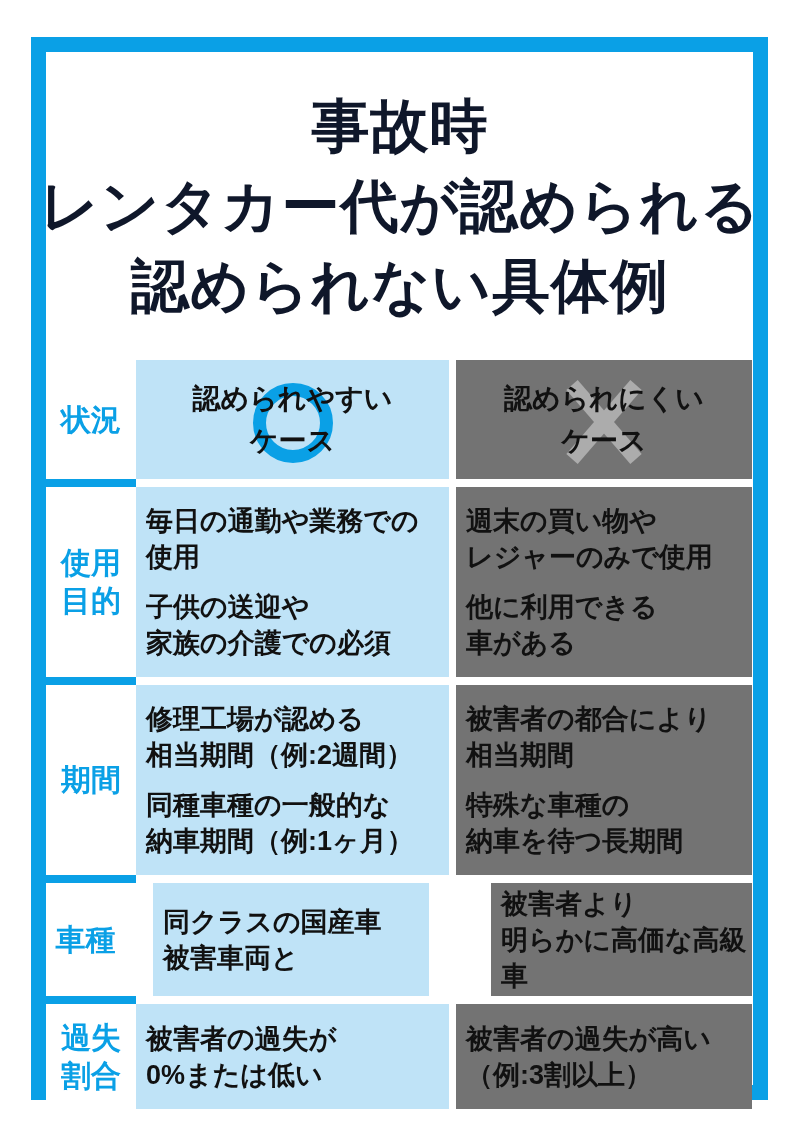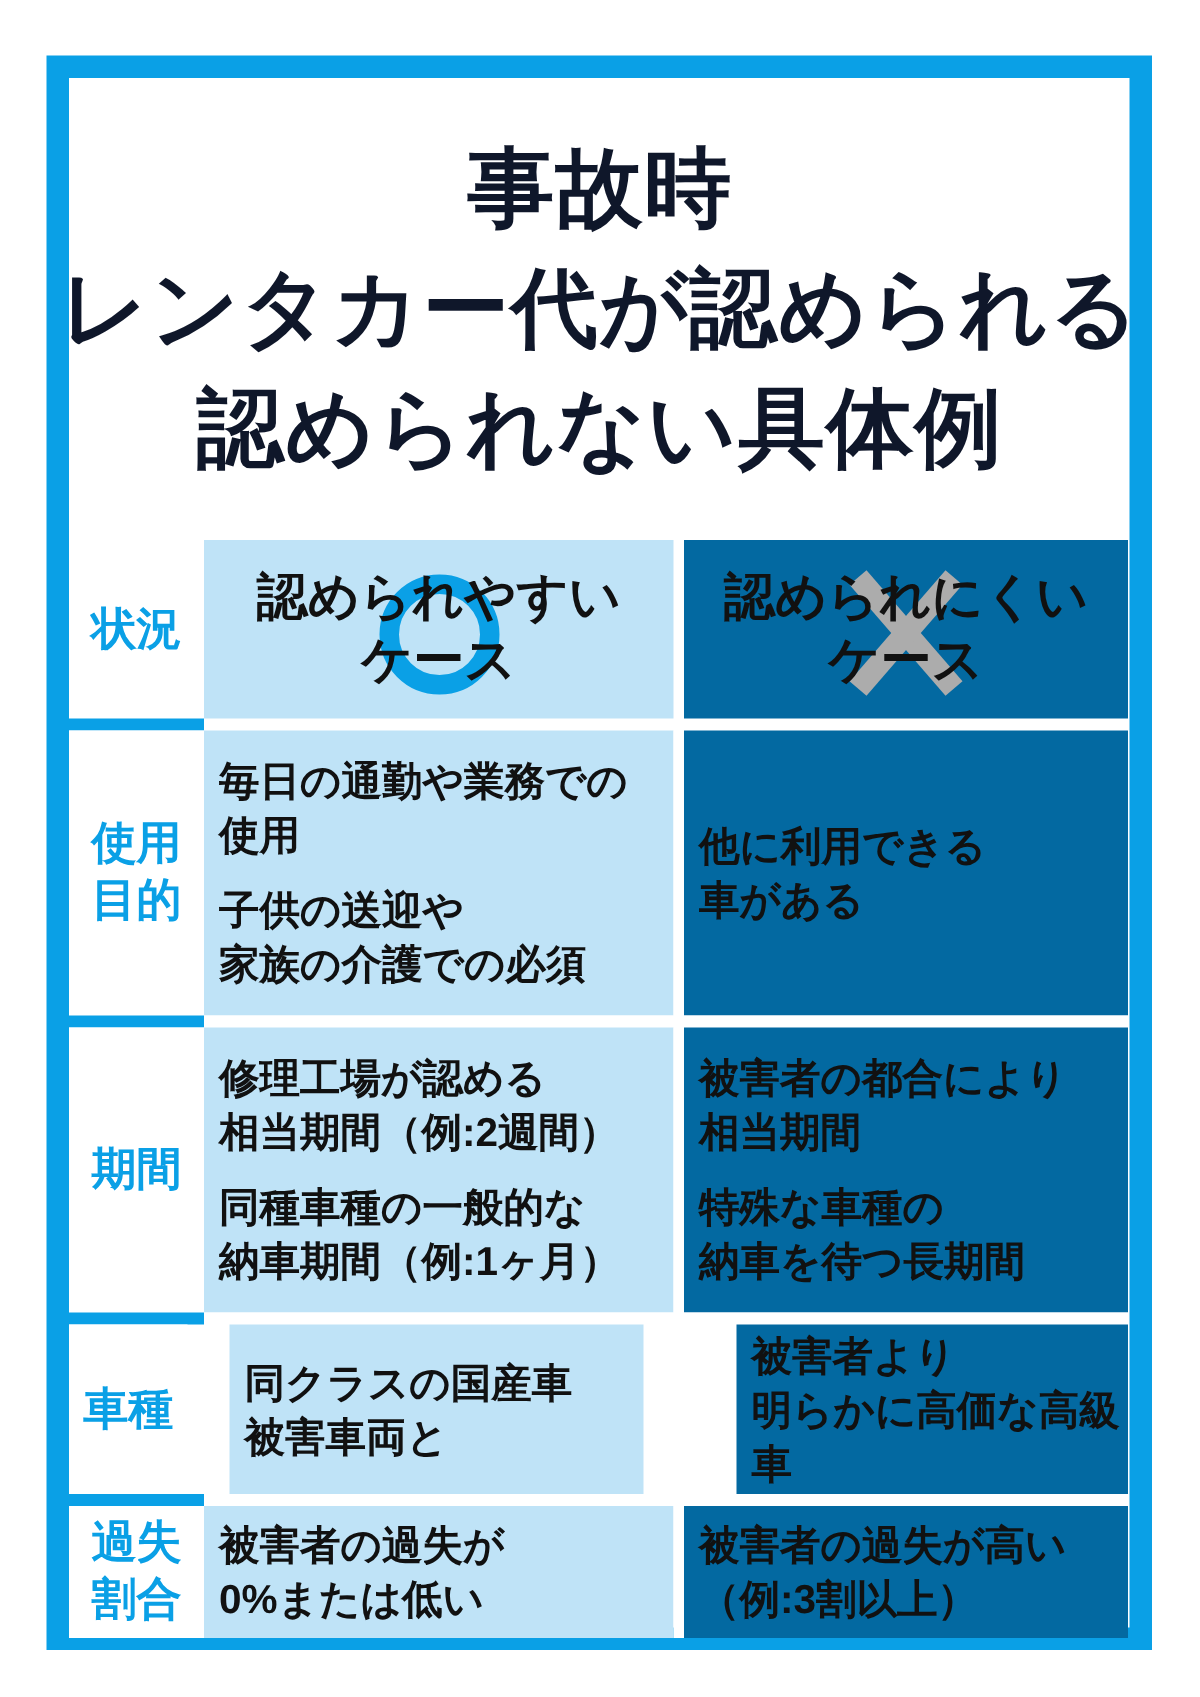--- a/index.html
+++ b/index.html
@@ -19,40 +19,40 @@
   }
   .title .tline{white-space:nowrap;}
   .tbl{
     position:absolute;left:46px;top:360px;width:706px;
     display:flex;flex-direction:column;
   }
   .row{display:flex;width:706px;}
   .h-header{height:119px;}
   .h-tall{height:190px;}
   .h-mid{height:113px;gap:28px;}
-  .h-short{height:88px;}
+  .h-short{height:105px;}
   .gap{height:8px;display:flex;width:706px;background:#ffffff;}
   .gap .sepline{width:90px;height:8px;background:#0AA0E6;}
   .lab{
     width:90px;background:#ffffff;display:flex;flex-direction:column;
     justify-content:center;align-items:center;color:#0AA0E6;
     font-weight:bold;font-size:30px;line-height:38px;box-sizing:border-box;
   }
   .cell{
     box-sizing:border-box;display:flex;flex-direction:column;
     justify-content:center;color:#111111;font-weight:bold;
   }
   .ok{width:313px;background:#BFE3F7;}
   .sp{width:7px;background:#ffffff;}
-  .ng{width:296px;background:#0369a1;}
+  .ng{width:296px;background:#737373;}
   .bodycell{padding-left:10px;font-size:27px;line-height:36px;}
   .para + .para{margin-top:14px;}
   .headcell{
     position:relative;align-items:center;text-align:center;
-    font-size:34px;line-height:42px;font-family:Liberation Serif, serif;
+    font-size:28px;line-height:42px;
   }
   .headcell .htext{position:relative;z-index:1;}
   .ringmark{
     position:absolute;left:50%;top:50%;width:80px;height:80px;
     margin-left:-40px;margin-top:-37px;border:13px solid #0AA0E6;
     border-radius:50%;box-sizing:border-box;z-index:0;
   }
   .crossmark{
     position:absolute;left:50%;top:50%;margin-left:-46px;margin-top:-40px;
     z-index:0;
@@ -106,20 +106,24 @@
         <div>使用</div>
       </div>
       <div class="para">
         <div>子供の送迎や</div>
         <div>家族の介護での必須</div>
       </div>
     </div>
     <div class="sp"></div>
     <div class="cell ng bodycell">
       <div class="para">
+        <div>週末の買い物や</div>
+        <div>レジャーのみで使用</div>
+      </div>
+      <div class="para">
         <div>他に利用できる</div>
         <div>車がある</div>
       </div>
     </div>
   </div>
 
   <div class="gap">
       <div class="sepline"></div>
     </div>
 

